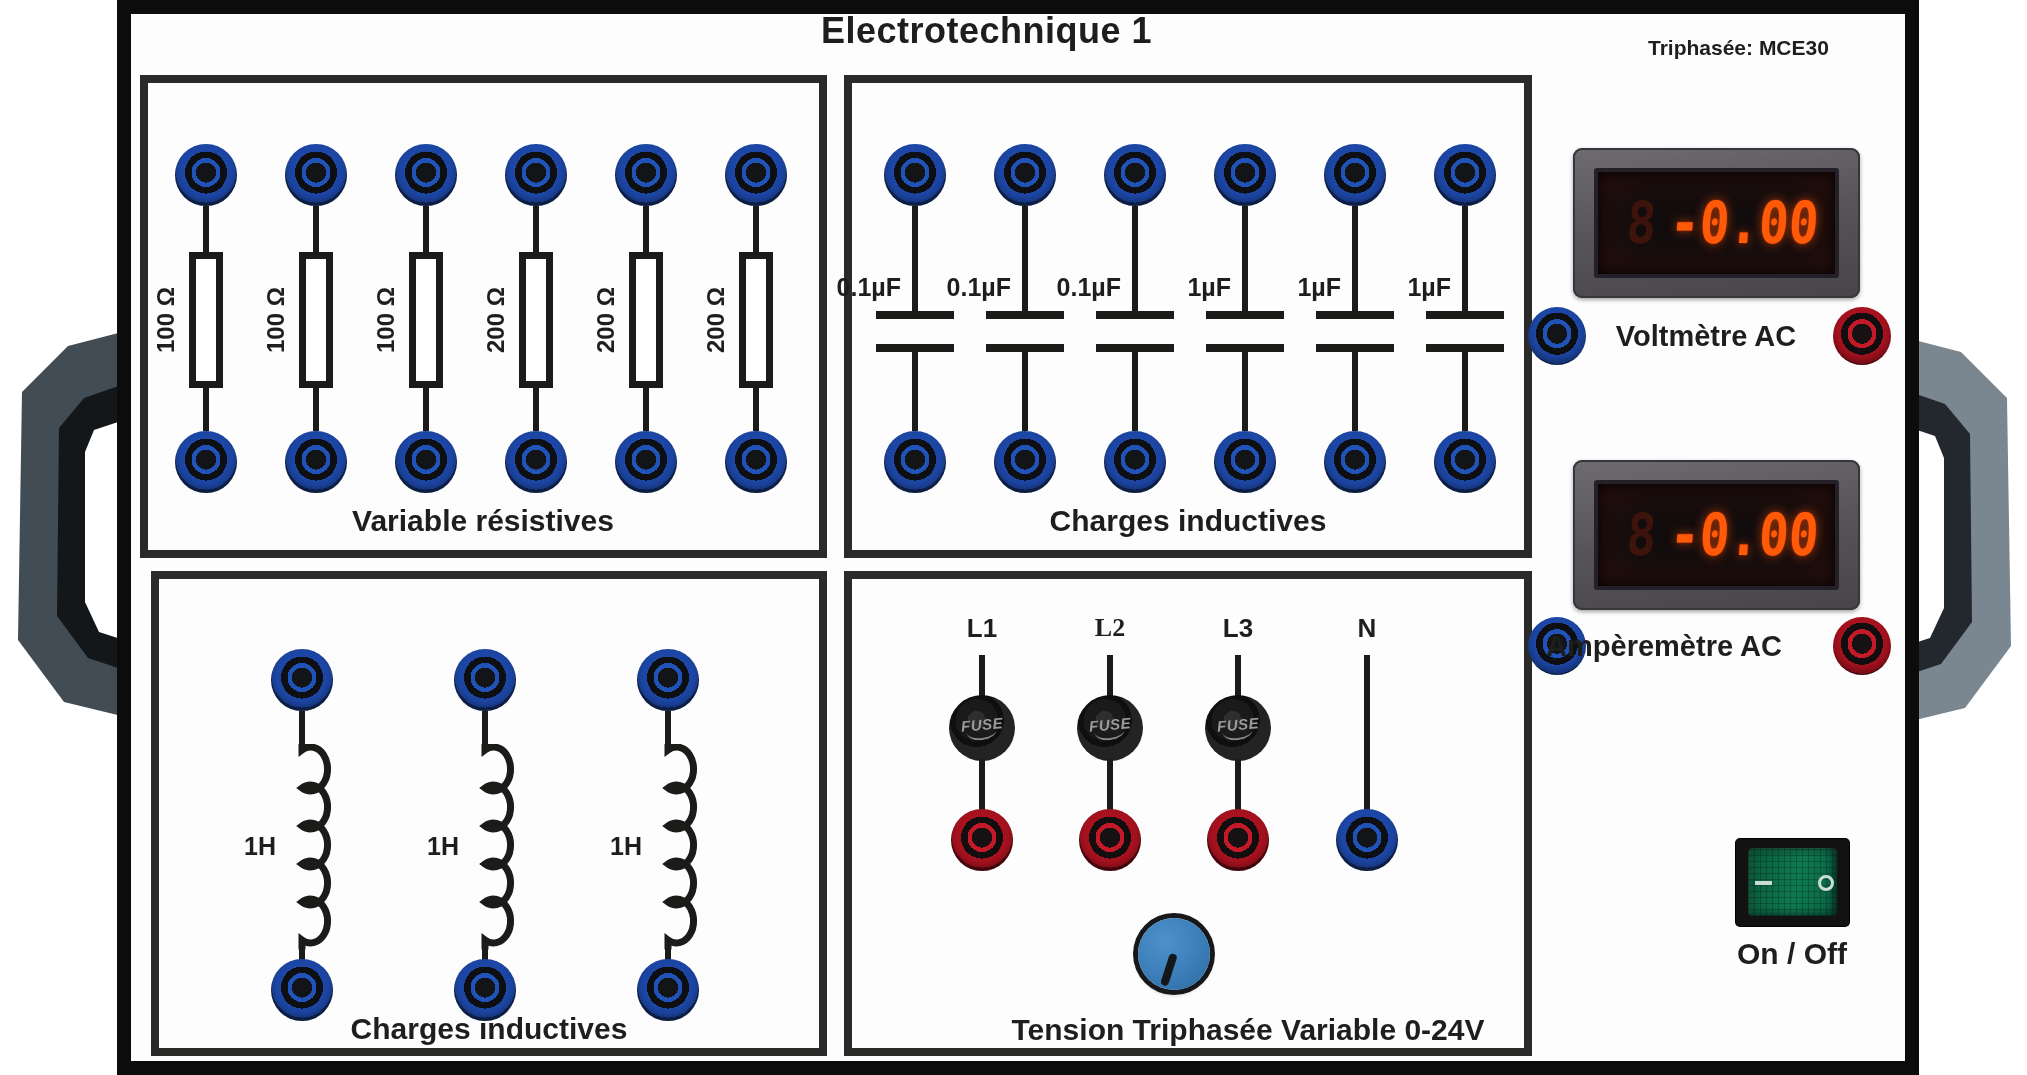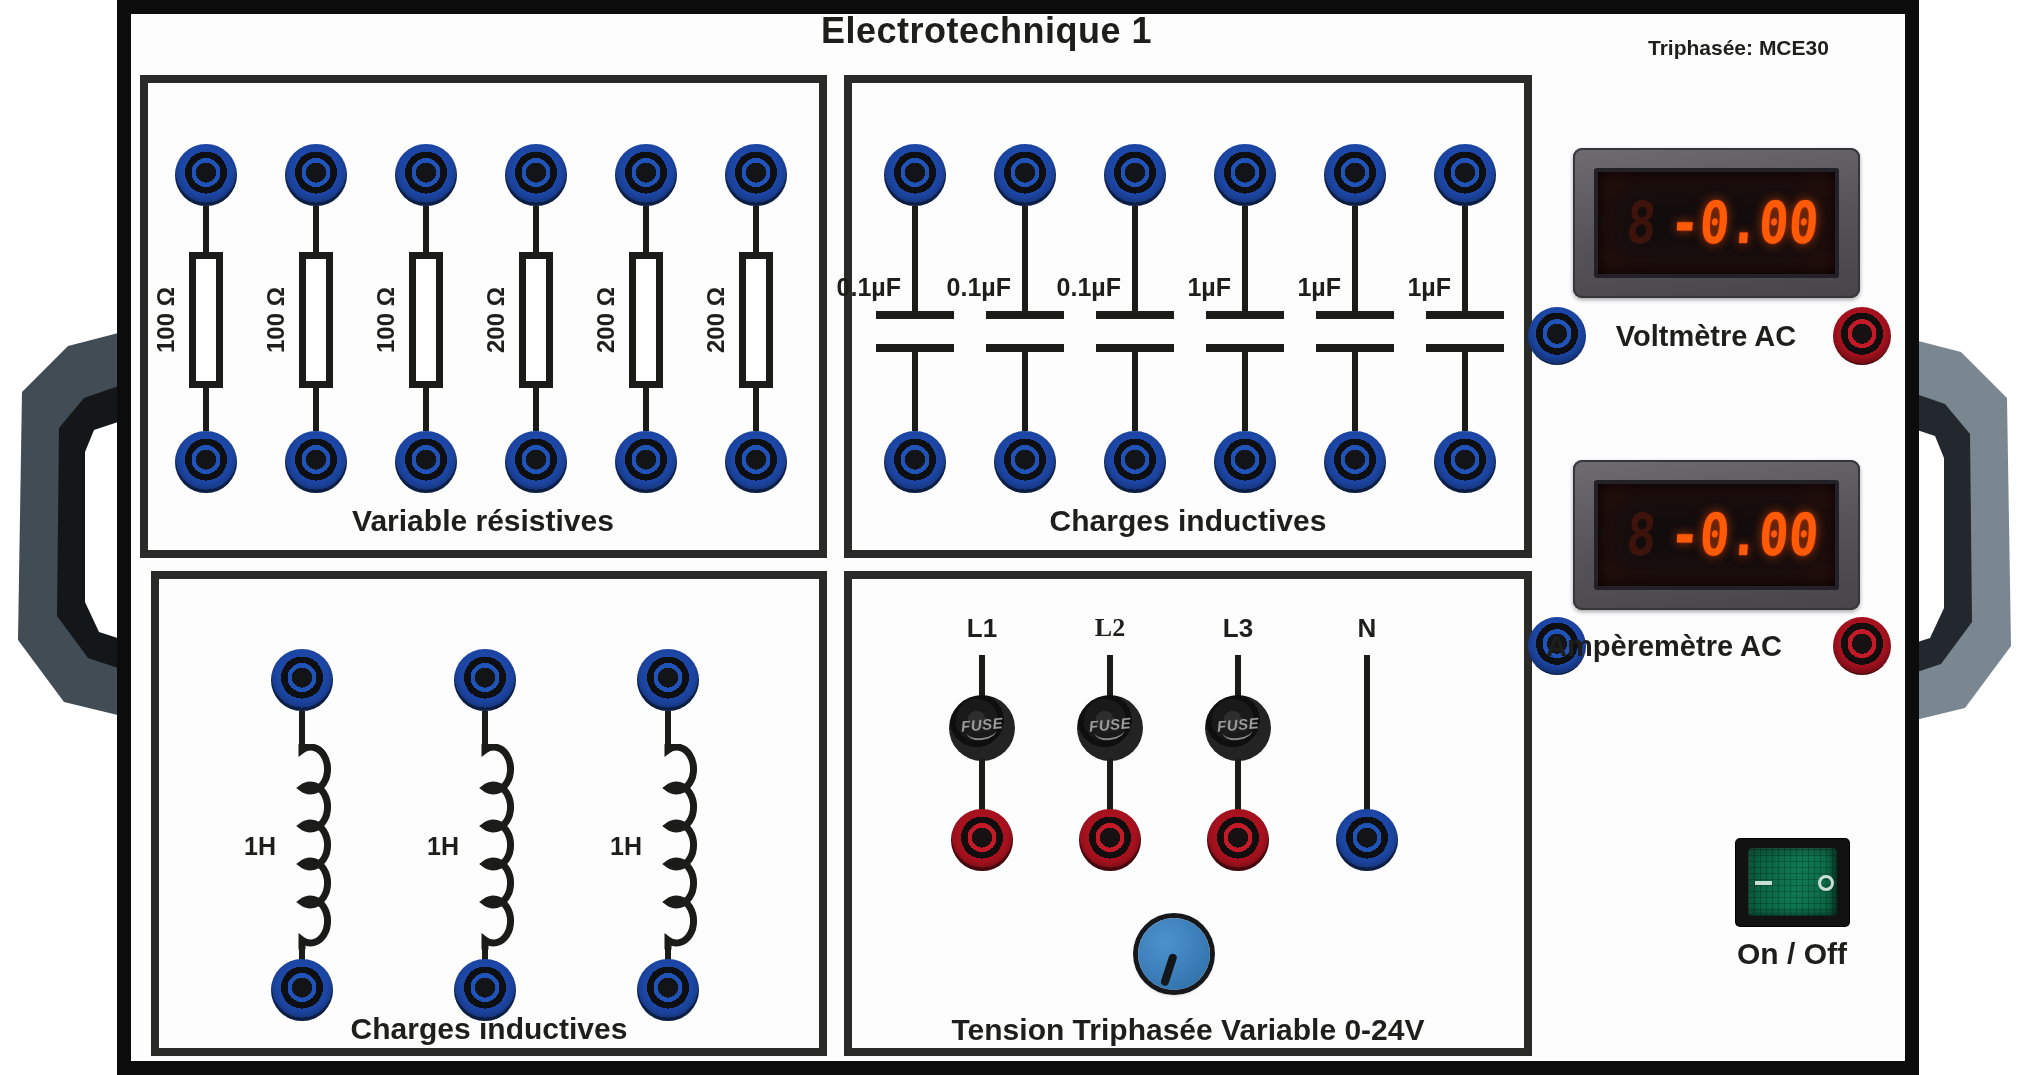--- a/index.html
+++ b/index.html
@@ -122,21 +122,21 @@
   <div class="reference">Triphasée: MCE30</div>
 
   <div class="secbox" style="left:140px;top:75px;width:687px;height:483px"></div>
   <div class="secbox" style="left:844px;top:75px;width:688px;height:483px"></div>
   <div class="secbox" style="left:151px;top:571px;width:676px;height:485px"></div>
   <div class="secbox" style="left:844px;top:571px;width:688px;height:485px"></div>
 
   <div class="seclabel" style="left:483px;top:521px">Variable résistives</div>
   <div class="seclabel" style="left:1188px;top:521px">Charges inductives</div>
   <div class="seclabel" style="left:489px;top:1029px">Charges inductives</div>
-  <div class="seclabel" style="left:1188px;top:1030px">Tension Triphasée Variable 0-24V</div>
+  <div class="seclabel" style="left:1248px;top:1030px">Tension Triphasée Variable 0-24V</div>
 
   <div class="meter" style="left:1573px;top:148px">
     <div class="screen">
       <span class="ghost">8</span>
       <span class="digits">-0.00</span>
     </div>
   </div>
   <div class="jack blue sm" style="left:1557px;top:336px"></div>
   <div class="meterlabel" style="left:1706px;top:336px">Voltmètre AC</div>
   <div class="jack red sm" style="left:1862px;top:336px"></div>

